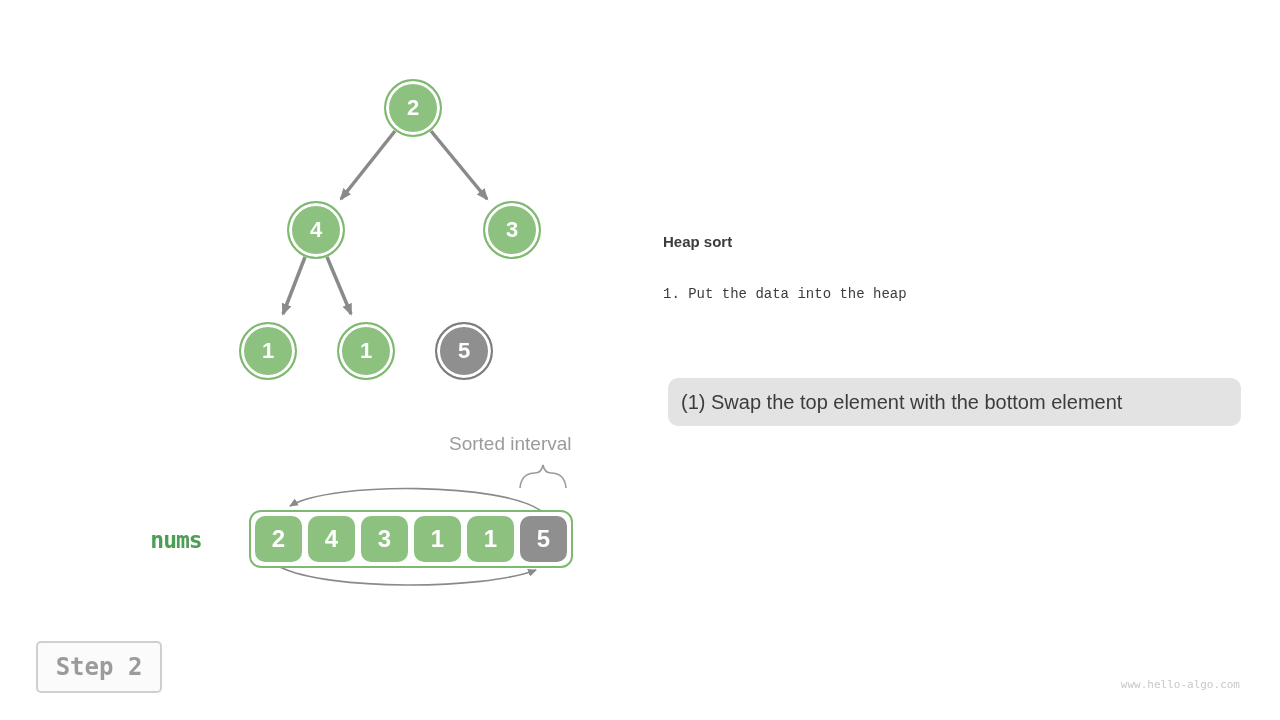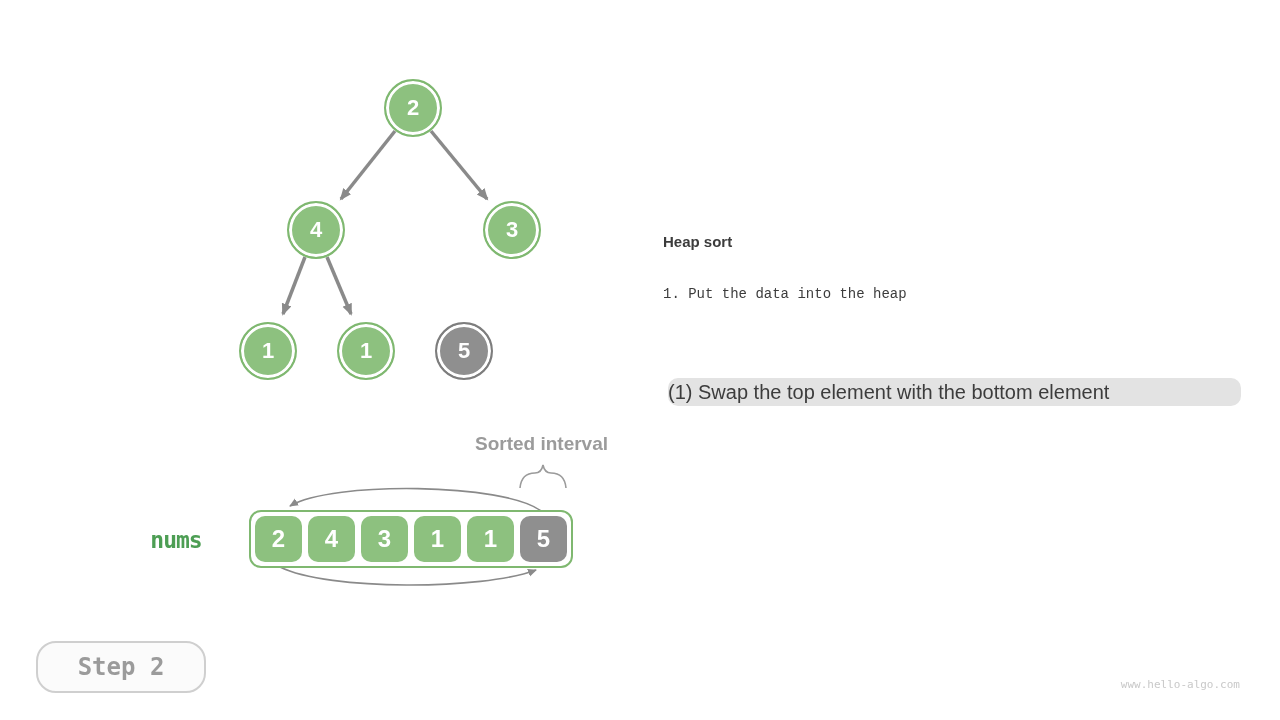--- a/index.html
+++ b/index.html
@@ -46,38 +46,38 @@
   }
   .cell.sorted{background:var(--gray-fill);}
 
   .nums-label{
     position:absolute;left:140px;top:527px;width:72px;text-align:center;
     font-family:"DejaVu Sans Mono", monospace;font-weight:bold;
     font-size:23px;color:var(--nums-green);letter-spacing:-1px;
   }
 
   .sorted-label{
-    position:absolute;left:449px;top:433px;width:185px;text-align:center;
-    font-size:19px;font-weight:bold;color:var(--text-gray);
+    position:absolute;left:449px;top:433px;width:185px;
+    font-size:19px;font-weight:normal;color:var(--text-gray);
   }
 
   
   .panel-title{position:absolute;left:663px;top:221px;font-size:15px;font-weight:bold;color:var(--text-dark);margin-top:12px;}
   .panel-step1{position:absolute;left:663px;top:286px;font-size:14px;color:var(--text-dark);font-family:Liberation Mono, monospace;}
   .panel-step2{position:absolute;left:663px;top:337px;font-size:20px;color:var(--text-dark);}
   .panel-substep{
-    position:absolute;left:668px;top:378px;width:573px;height:28px;
+    position:absolute;left:668px;top:378px;width:573px;height:48px;
     background:var(--highlight-bg);border-radius:10px;
-    display:flex;align-items:center;
+    display:flex;align-items:center;padding-left:13px;
     font-size:20px;color:var(--text-dark);
   }
 
   .step-badge{
-    position:absolute;left:36px;top:641px;width:170px;height:52px;
-    border:2px solid var(--border-light);border-radius:20px;background:#FBFBFB;
+    position:absolute;left:36px;top:641px;width:126px;height:52px;
+    border:2px solid var(--border-light);border-radius:5px;background:#FBFBFB;
     display:flex;align-items:center;justify-content:center;
     font-family:"DejaVu Sans Mono", monospace;font-weight:bold;
     font-size:24px;color:var(--text-gray);
   }
 
   .watermark{
     position:absolute;right:40px;top:678px;
     font-family:"DejaVu Sans Mono", monospace;
     font-size:11px;color:var(--watermark);
   }

